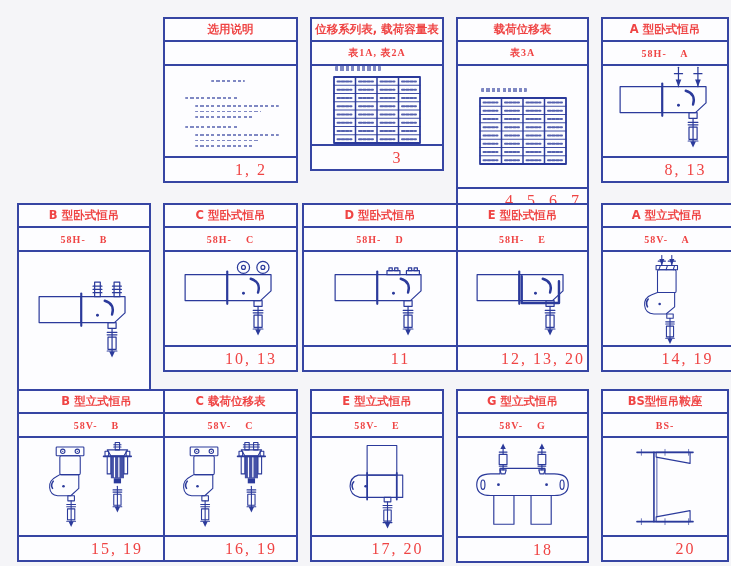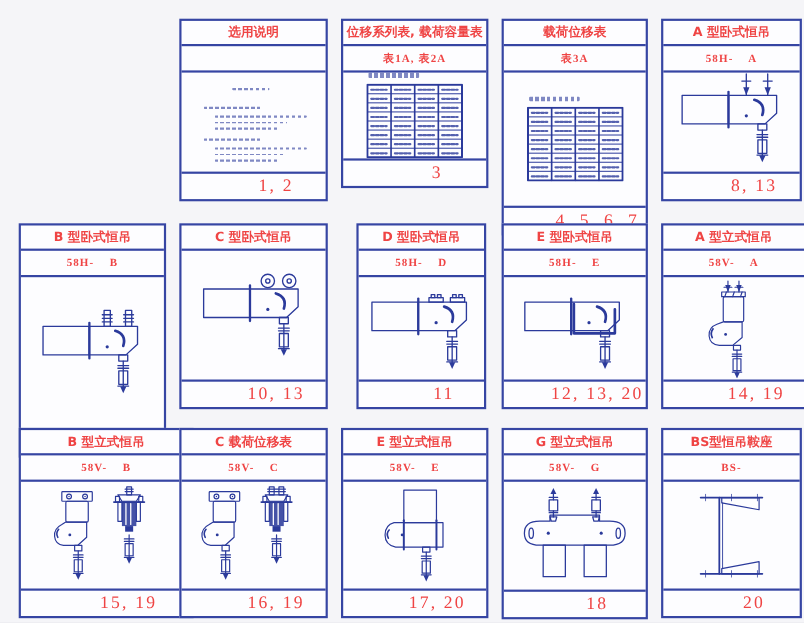--- a/index.html
+++ b/index.html
@@ -175,20 +175,21 @@
             <line x1="96.5" y1="15" x2="107.5" y2="15"></line>
             <line x1="96.5" y1="19" x2="107.5" y2="19"></line>
             <line x1="96.5" y1="23" x2="107.5" y2="23"></line>
           </g>
         </svg>
       </div>
     <div class="p">9, 13</div>
   </div>
   <div class="cell" style="left:163px;top:203px;width:135px;height:169px">
     <div class="t">C 型卧式恒吊</div>
+    <div class="m">58H-    C</div>
     <div class="b">
         <svg width="101" height="94" viewBox="0 0 124 116">
           <g stroke="#2b3a9b" fill="none" stroke-width="1.5" stroke-linecap="round" stroke-linejoin="round">
             <rect x="6" y="28" width="52" height="32"></rect>
             <line x1="58" y1="24" x2="58" y2="64" stroke-width="2.6"></line>
             <path d="M58 28 H112 V48 L99 60 H58 Z"></path>
             <path d="M87 33 q13 4 9 17" stroke-width="3"></path>
             <circle cx="78" cy="51" r="1.8" fill="#2b3a9b" stroke="none"></circle>
             <rect x="91" y="60" width="10" height="7"></rect>
             <line x1="96" y1="67" x2="96" y2="98"></line>
@@ -199,21 +200,21 @@
             <path d="M96 103 L92.5 95.5 L99.5 95.5 Z" fill="#2b3a9b" stroke="none"></path>
             <circle cx="78" cy="19" r="7.5"></circle>
             <circle cx="78" cy="19" r="2.4"></circle>
             <circle cx="102" cy="19" r="7.5"></circle>
             <circle cx="102" cy="19" r="2.4"></circle>
           </g>
         </svg>
       </div>
     <div class="p">10, 13</div>
   </div>
-  <div class="cell" style="left:324px;top:203px;width:118px;height:169px">
+  <div class="cell" style="left:302px;top:203px;width:156px;height:169px">
     <div class="t">D 型卧式恒吊</div>
     <div class="m">58H-    D</div>
     <div class="b">
         <svg width="101" height="94" viewBox="0 0 124 116">
           <g stroke="#2b3a9b" fill="none" stroke-width="1.5" stroke-linecap="round" stroke-linejoin="round">
             <rect x="6" y="28" width="52" height="32"></rect>
             <line x1="58" y1="24" x2="58" y2="64" stroke-width="2.6"></line>
             <path d="M58 28 H112 V48 L99 60 H58 Z"></path>
             <path d="M87 33 q13 4 9 17" stroke-width="3"></path>
             <circle cx="78" cy="51" r="1.8" fill="#2b3a9b" stroke="none"></circle>

